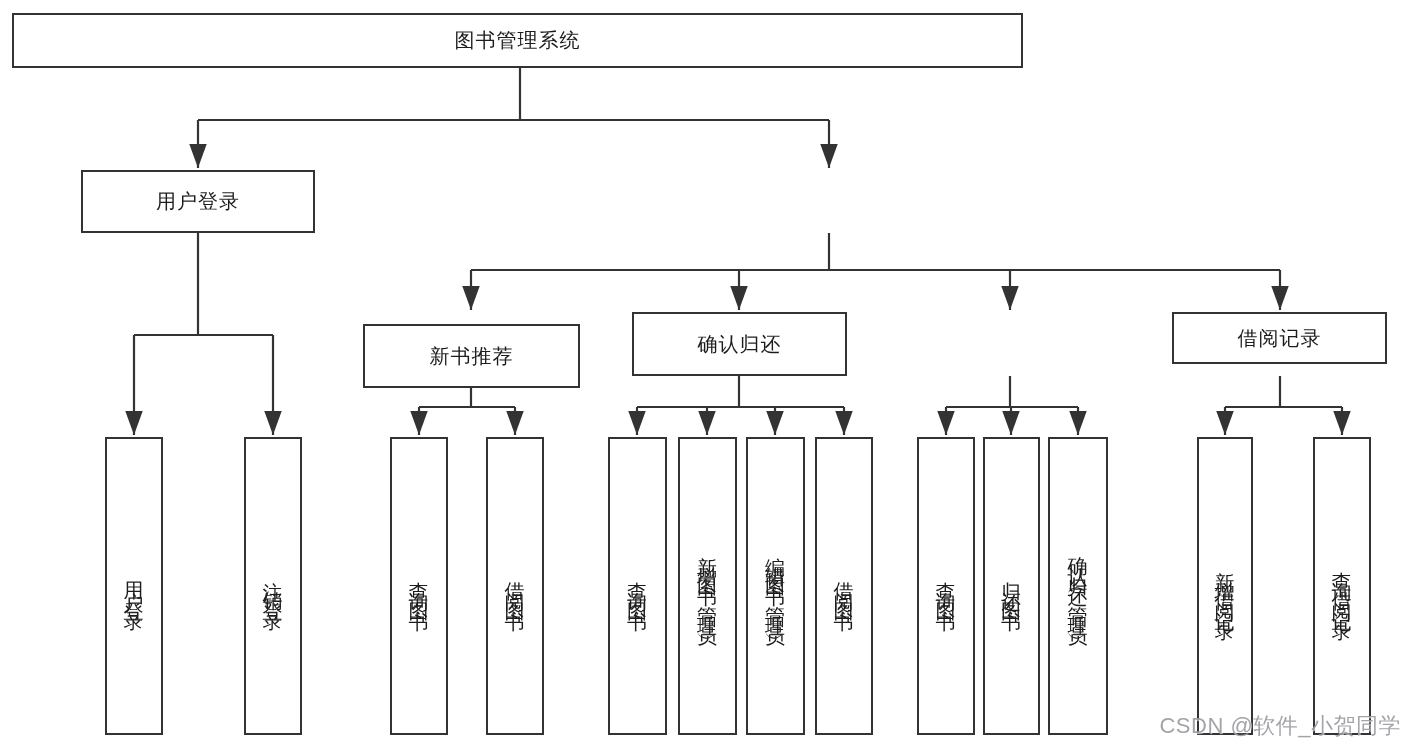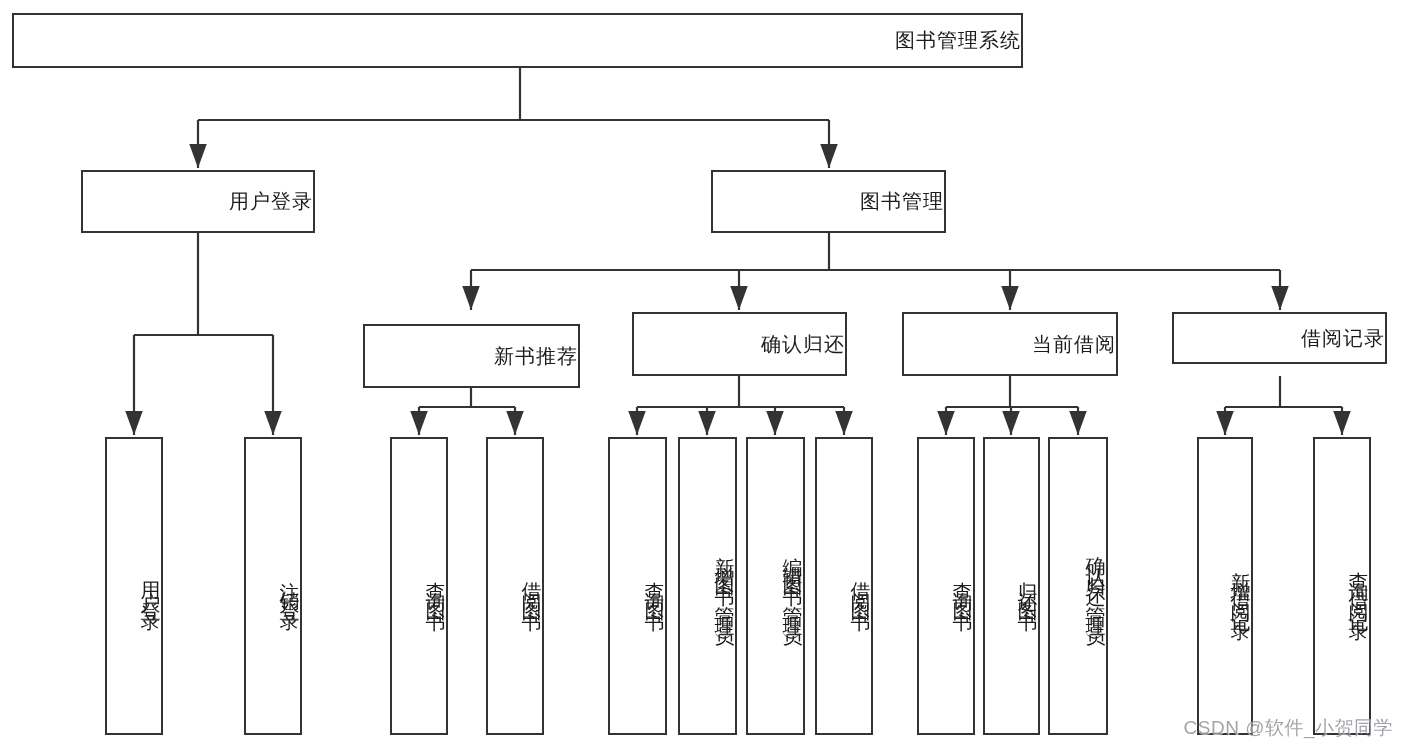--- a/index.html
+++ b/index.html
@@ -26,42 +26,42 @@
     stroke:var(--line);
     stroke-width:2.2;
     fill:none;
   }
   svg.connectors .arrowhead{fill:var(--line);}
   .node{
     position:absolute;
     box-sizing:border-box;
     background:var(--box-fill);
     border:2.5px solid var(--box-border);
-    display:flex;align-items:center;justify-content:flex-end;
+    display:flex;align-items:center;justify-content:center;
     color:var(--text);
     z-index:2;
   }
   .node.h .lbl{
     font-size:20px;
     letter-spacing:1px;
     white-space:nowrap;
   }
   .node.v .lbl{
     writing-mode:vertical-rl;
     text-orientation:mixed;
     font-size:20px;
     letter-spacing:10px;
     line-height:1;
     white-space:nowrap;
   }
   .watermark{
     position:absolute;
-    right:12px;bottom:6px;
+    right:4px;bottom:6px;
     z-index:5;
-    font-size:19px;
+    font-size:22px;
     color:var(--watermark);
     opacity:.92;
     letter-spacing:0.5px;
     text-shadow:1px 1px 1px rgba(255,255,255,.8);
     white-space:nowrap;
   }
 </style>
 </head>
 <body>
 
@@ -122,32 +122,26 @@
     </g>
   </svg>
 
   <div class="node h" style="left:12px;top:13px;width:1011px;height:55px">
     <span class="lbl">图书管理系统</span>
   </div>
 
   <div class="node h" style="left:81px;top:170px;width:234px;height:63px">
     <span class="lbl">用户登录</span>
   </div>
-  <div class="node h" style="left:711px;top:170px;width:235px;height:63px">
-    <span class="lbl">图书管理</span>
-  </div>
 
   <div class="node h" style="left:363px;top:324px;width:217px;height:64px">
     <span class="lbl">新书推荐</span>
   </div>
   <div class="node h" style="left:632px;top:312px;width:215px;height:64px">
     <span class="lbl">确认归还</span>
-  </div>
-  <div class="node h" style="left:902px;top:312px;width:216px;height:64px">
-    <span class="lbl">当前借阅</span>
   </div>
   <div class="node h" style="left:1172px;top:312px;width:215px;height:52px">
     <span class="lbl">借阅记录</span>
   </div>
 
   <div class="node v" style="left:105px;top:437px;width:58px;height:298px">
     <span class="lbl">用户登录</span>
   </div>
   <div class="node v" style="left:244px;top:437px;width:58px;height:298px">
     <span class="lbl">注销登录</span>

